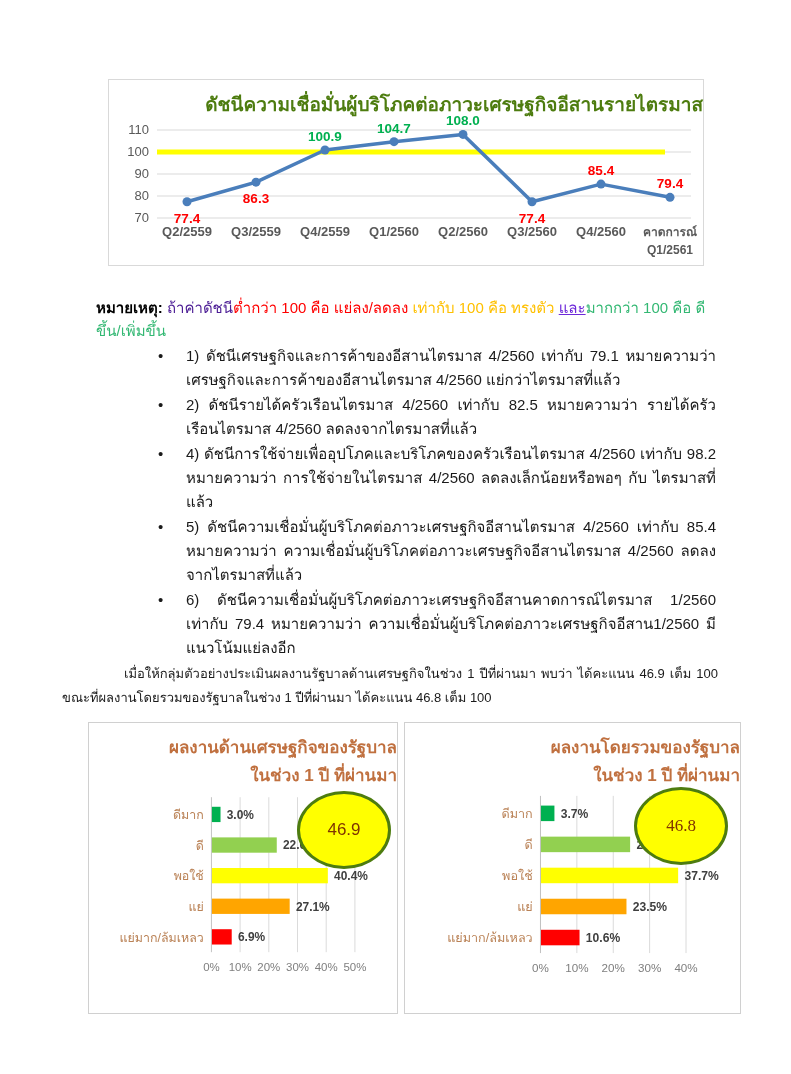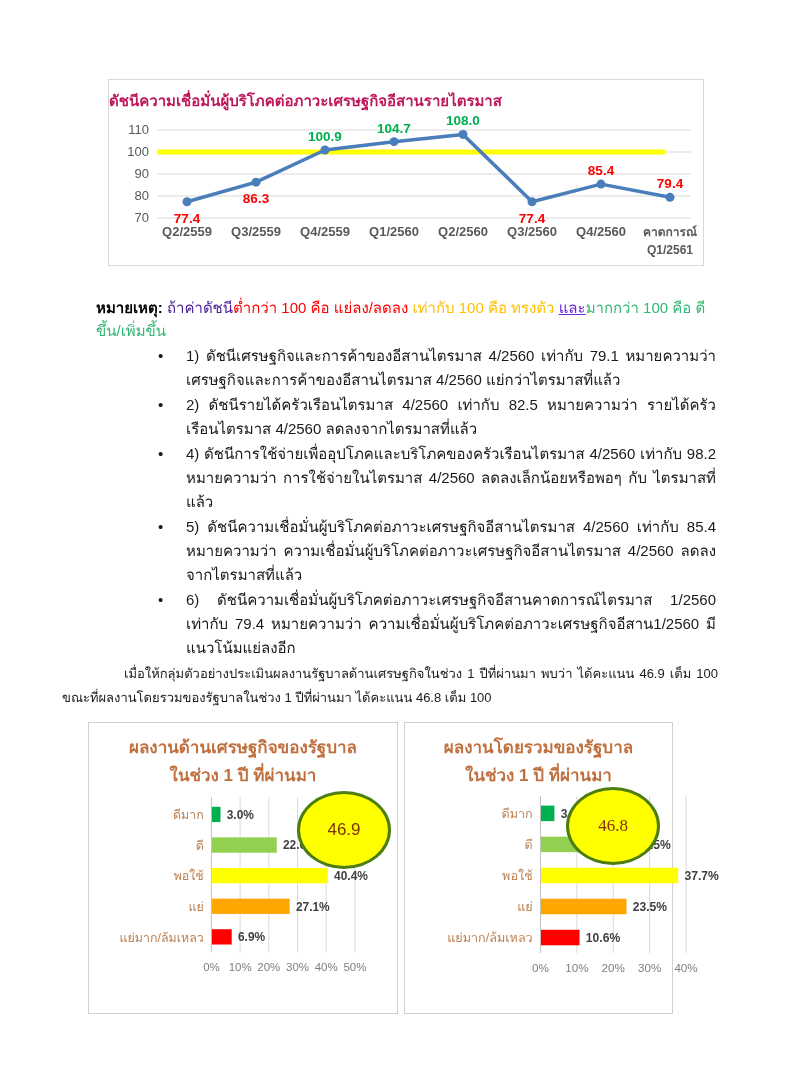--- a/index.html
+++ b/index.html
@@ -2,44 +2,44 @@
 <html><head>
 <meta charset="utf-8">
 <style>
   html,body{margin:0;padding:0;background:#ffffff;}
   body{font-family:"Liberation Sans",sans-serif;color:#1a1a1a;}
   .page{position:relative;width:791px;height:1074px;background:#ffffff;overflow:hidden;}
 
   
   .line-chart-box{position:absolute;left:108px;top:79px;width:596px;height:187px;
     border:1px solid #d9d9d9;background:#ffffff;box-sizing:border-box;}
-  .line-chart-title{padding-top:9px;height:23px;text-align:left;font-size:15px;
-    font-weight:bold;color:#be185d;}
+  .line-chart-title{padding-top:9px;height:23px;text-align:right;font-size:19px;
+    font-weight:bold;color:#4d7c0f;}
   .line-chart-box svg{display:block;}
 
   
   .note{position:absolute;left:96px;top:296px;width:622px;font-size:15px;line-height:23px;}
   .note-label{font-weight:bold;color:#000000;}
 
   
   .bullets{position:absolute;left:150px;top:344px;width:566px;margin:0;padding:0;list-style:none;}
   .bullets li{position:relative;padding-left:36px;margin-bottom:1px;font-size:15px;
     line-height:24px;text-align:justify;color:#1a1a1a;}
   .bullets li::before{content:"\2022";position:absolute;left:8px;top:0;font-size:15px;color:#1a1a1a;}
 
   
   .summary{position:absolute;left:62px;top:662px;width:656px;margin:0;font-size:13px;
     line-height:24px;text-align:justify;text-indent:62px;color:#1a1a1a;}
 
   
   .bar-box{position:absolute;top:722px;height:292px;border:1px solid #d0d0d0;
     background:#ffffff;box-sizing:border-box;}
   .bar-box.left{left:88px;width:310px;}
-  .bar-box.right{left:404px;width:269px;}
-  .bar-title{margin-top:11px;text-align:center;font-size:17px;line-height:28px;
+  .bar-box.right{left:404px;width:337px;}
+  .bar-title{margin-top:11px;text-align:right;font-size:17px;line-height:28px;
     font-weight:bold;color:#C0703F;}
   .score-ellipse{position:absolute;width:94px;height:78px;background:#FFFF00;
     border:3px solid #4d7c0f;border-radius:50%;display:flex;align-items:center;
     justify-content:center;font-size:17px;color:#7F3300;z-index:2;box-sizing:border-box;}
   .bar-box.left .score-ellipse{top:68px;right:6px;}
   .bar-box.right .score-ellipse{top:64px;right:12px;font-family:Liberation Serif, serif;}
   .bar-box svg{display:block;margin-top:2px;}
 </style>
 </head>
 <body>

